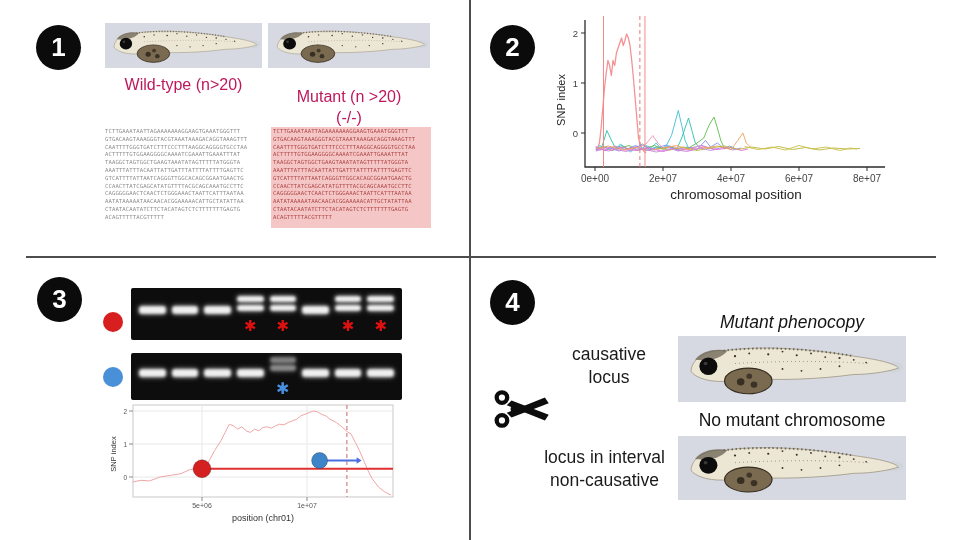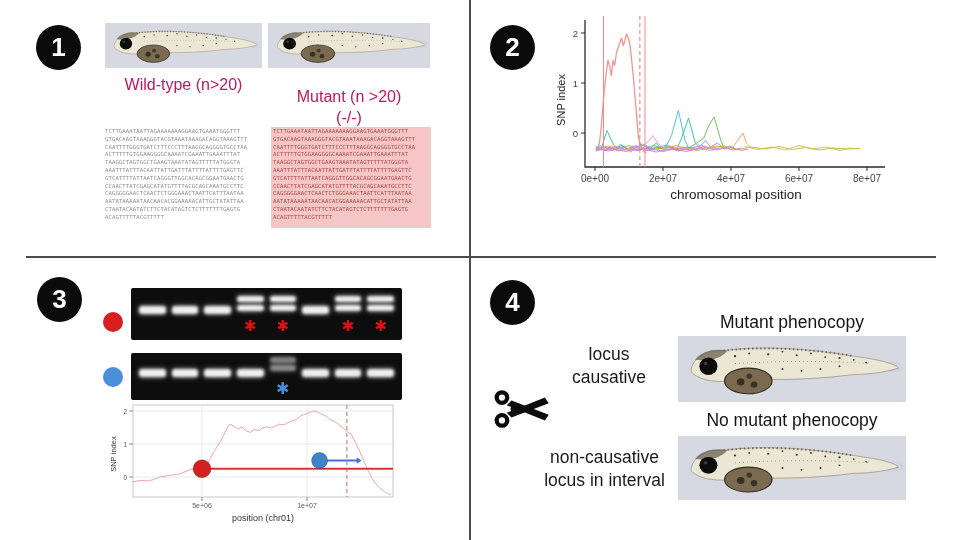--- a/index.html
+++ b/index.html
@@ -223,33 +223,33 @@
 
   <div class="badge" style="left:490px;top:280px;">4</div>
   <svg class="abs" style="left:493px;top:388px;" width="58" height="42" viewBox="0 0 60 44">
     <circle cx="9" cy="10" r="5.5" fill="none" stroke="#0c0c0c" stroke-width="4.5"></circle>
     <circle cx="9" cy="34" r="5.5" fill="none" stroke="#0c0c0c" stroke-width="4.5"></circle>
     <polygon points="14,26 54,10 58,16 19,31" fill="#0c0c0c"></polygon>
     <polygon points="14,18 54,34 58,28 19,13" fill="#0c0c0c"></polygon>
     <circle cx="21" cy="22" r="3" fill="#0c0c0c"></circle>
   </svg>
   <div class="cap2" style="left:548px;top:343px;width:122px;">
+    <div>causative</div>
     <div>locus</div>
-    <div>causative</div>
-  </div>
-  <div class="caption-mid" style="left:678px;top:312px;width:228px;">Mutant phenocopy</div>
+  </div>
+  <div class="caption-mid" style="left:678px;top:312px;width:228px;font-style:italic;">Mutant phenocopy</div>
   <div class="fish-box" style="left:678px;top:336px;width:228px;height:66px;">
     <svg viewBox="0 0 240 72" preserveAspectRatio="none">
         <use href="#zfish"></use>
       </svg>
   </div>
-  <div class="caption-mid" style="left:678px;top:410px;width:228px;">No mutant phenocopy</div>
+  <div class="caption-mid" style="left:678px;top:410px;width:228px;">No mutant chromosome</div>
   <div class="cap2" style="left:522px;top:446px;width:165px;">
+    <div>locus in interval</div>
     <div>non-causative</div>
-    <div>locus in interval</div>
   </div>
   <div class="fish-box" style="left:678px;top:436px;width:228px;height:64px;">
     <svg viewBox="0 0 240 72" preserveAspectRatio="none">
         <use href="#zfish"></use>
       </svg>
   </div>
 
 </div>
 
 </body></html>

